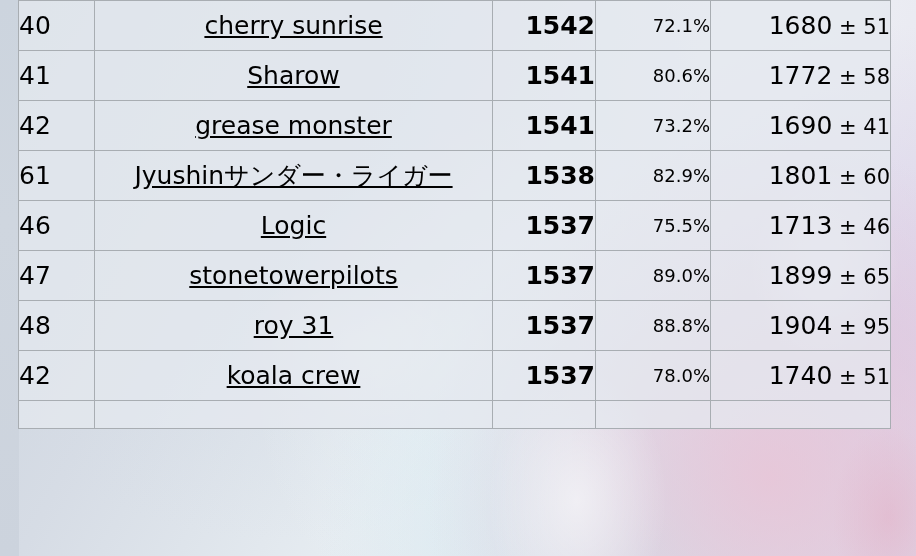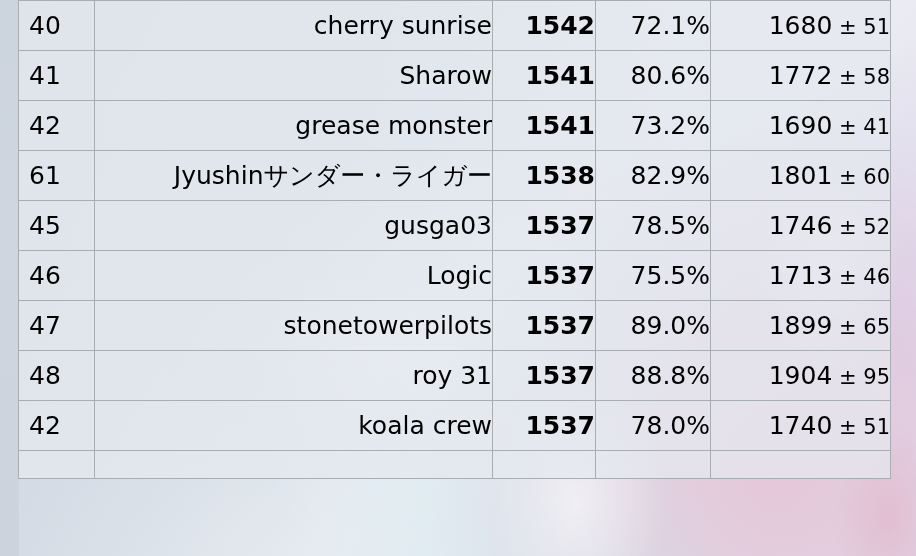--- a/index.html
+++ b/index.html
@@ -56,21 +56,21 @@
     width: 872px;
   }
   table.rank-table {
     border-collapse: collapse;
     table-layout: fixed;
     width: 872px;
     background: rgba(233,237,243,0.55);
   }
   table.rank-table td {
     border: 1px solid #a8adb2;
-    padding: 0 0 0 10px;
+    padding: 0 0 0 0;
     height: 50px;
     box-sizing: border-box;
     color: #000;
     background: rgba(226,231,238,0.45);
     overflow: hidden;
     white-space: nowrap;
   }
 
   
   col.c-rank   { width: 76px; }
@@ -80,38 +80,39 @@
   col.c-range  { width: 180px; }
 
   td.rank {
     text-align: left;
     padding-left: 12px;
     font-size: 25px;
     font-weight: 400;
     background: rgba(221,226,234,0.55);
   }
   td.name {
-    text-align: right;
+    text-align: center;
     padding-left: 12px;
     font-size: 25px;
     font-weight: 400;
     background: rgba(228,233,240,0.35);
+    text-decoration: underline;
   }
   td.rating {
     text-align: right;
     padding-right: 10px;
     font-size: 25px;
     font-weight: bold;
     background: rgba(230,234,241,0.45);
     margin-top: 28px;
   }
   td.pct {
     text-align: right;
     padding-right: 10px;
-    font-size: 25px;
+    font-size: 18px;
     font-weight: 400;
     background: rgba(232,237,243,0.40);
   }
   td.range {
     text-align: right;
     padding-right: 12px;
     font-size: 25px;
     font-weight: 400;
     background: rgba(236,241,246,0.40);
   }
@@ -170,27 +171,20 @@
             <td class="range"><span>1690</span><span class="err"> ± 41</span></td>
           </tr>
           <tr>
             <td class="rank">61</td>
             <td class="name">Jyushinサンダー・ライガー</td>
             <td class="rating">1538</td>
             <td class="pct">82.9%</td>
             <td class="range"><span>1801</span><span class="err"> ± 60</span></td>
           </tr>
           <tr>
-            <td class="rank">45</td>
-            <td class="name">gusga03</td>
-            <td class="rating">1537</td>
-            <td class="pct">78.5%</td>
-            <td class="range"><span>1746</span><span class="err"> ± 52</span></td>
-          </tr>
-          <tr>
             <td class="rank">46</td>
             <td class="name">Logic</td>
             <td class="rating">1537</td>
             <td class="pct">75.5%</td>
             <td class="range"><span>1713</span><span class="err"> ± 46</span></td>
           </tr>
           <tr>
             <td class="rank">47</td>
             <td class="name">stonetowerpilots</td>
             <td class="rating">1537</td>

